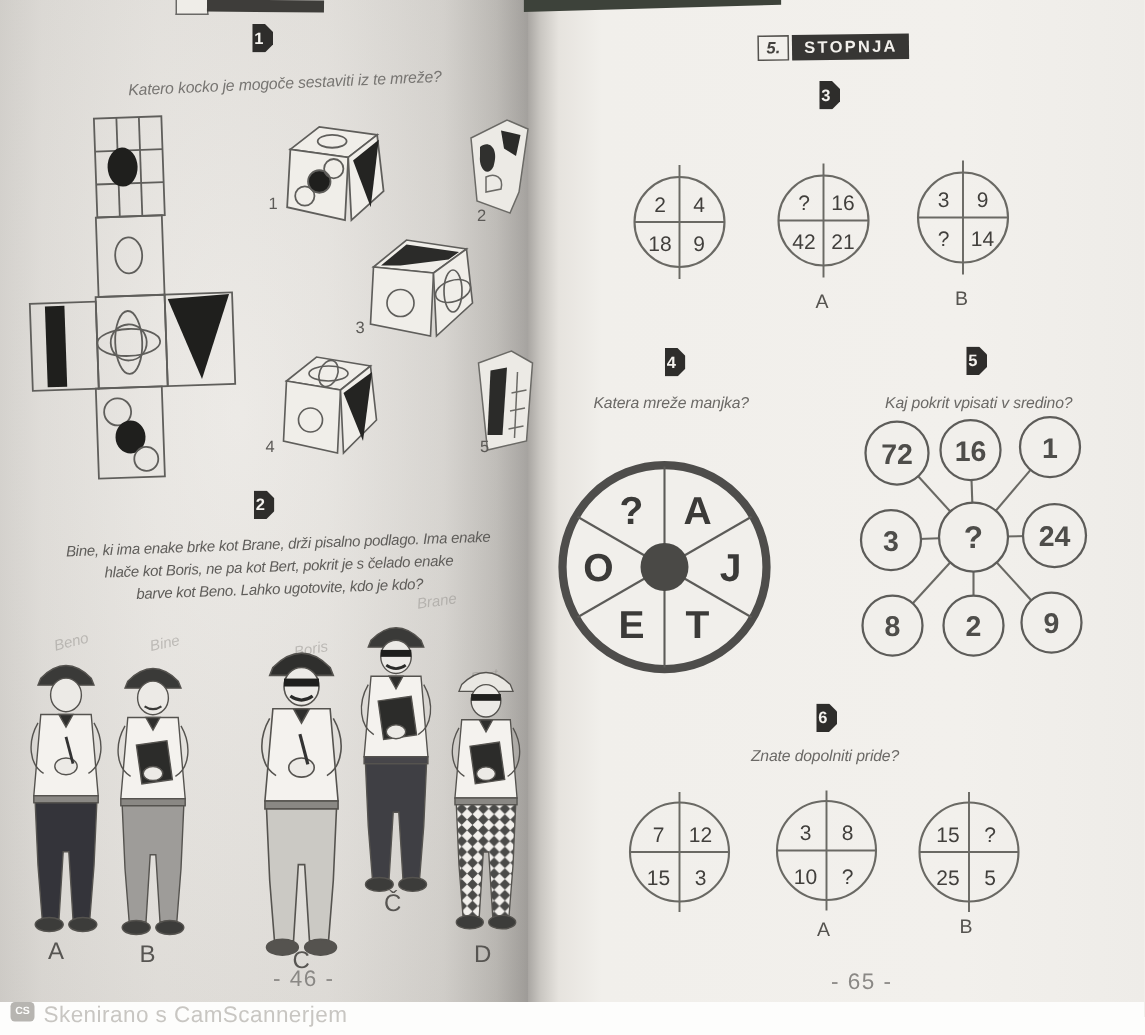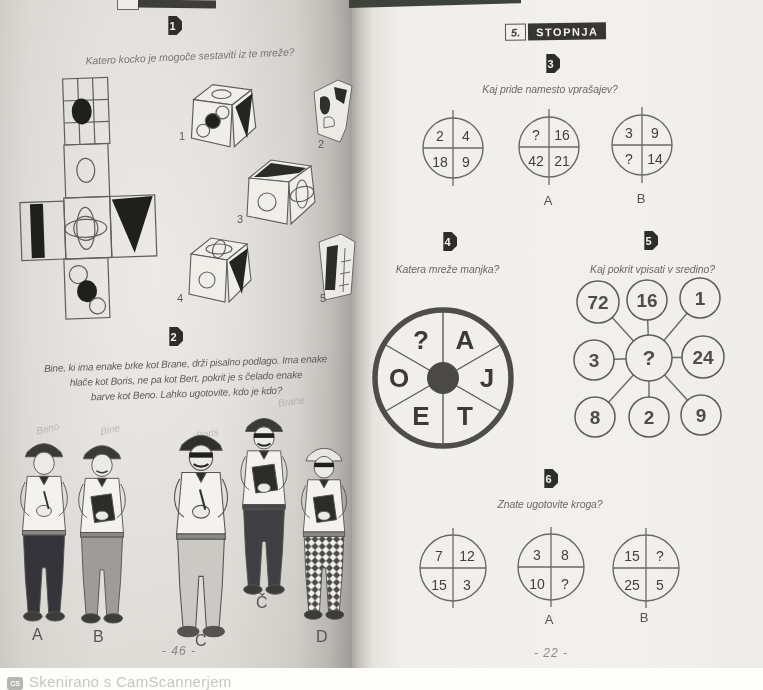--- a/index.html
+++ b/index.html
@@ -26,30 +26,30 @@
   
   .q{position:absolute;font-style:italic;color:#6b6966;font-size:10.5px;
      white-space:nowrap;text-align:center;letter-spacing:-0.1px;}
   .q-left{color:#777572;transform:rotate(-2.5deg);}
   .para{position:absolute;left:14px;top:356px;width:344px;text-align:center;
      font-style:italic;font-size:10px;color:#5f5d5a;line-height:15px;
      transform:rotate(-2deg);letter-spacing:-0.2px;white-space:nowrap;}
   .hand{position:absolute;font-style:italic;font-size:10px;color:#8b8884;opacity:0.45;white-space:nowrap;}
   .cube-label{position:absolute;font-size:11px;color:#5c5a57;}
   .fig-label{position:absolute;font-size:16px;color:#5755528;color:#575552;}
-  .pagenum{position:absolute;font-size:12px;font-style:italic;color:#8a8885;letter-spacing:1px;}
+  .pagenum{position:absolute;font-size:15px;color:#8a8885;letter-spacing:1px;margin-left:20px;}
   
   .stage-header{position:absolute;left:505px;top:23px;display:flex;align-items:stretch;transform:rotate(-0.8deg);}
   .stage-num{background:#f2f0ec;border:1.5px solid #55534f;color:#44423f;
     font-size:11px;font-weight:bold;padding:2px 5px 1px 5px;font-style:italic;}
   .stage-title{background:#373634;color:#f2f0ec;font-size:11px;font-weight:bold;
     letter-spacing:1.5px;padding:3px 8px 2px 8px;margin-left:2px;}
   
   .cam-bar{position:absolute;left:0;top:668px;width:763px;height:22px;background:#fdfdfc;
-    display:flex;align-items:flex-end;z-index:20;}
+    display:flex;align-items:flex-start;z-index:20;}
   .cam-logo{width:16px;height:13px;background:#b7b5b1;border-radius:3px;margin-left:7px;
     color:#fdfdfc;font-size:7px;font-weight:bold;display:flex;align-items:center;justify-content:center;}
   .cam-text{color:#c8c6c2;font-size:15px;margin-left:6px;letter-spacing:0.3px;}
   svg{position:absolute;overflow:visible;}
   svg text{font-family:"Liberation Sans",sans-serif;}
   .num-t{fill:#413f3c;font-size:14px;font-weight:500;}
   .circ{fill:none;stroke:#6a6964;stroke-width:1.4;}
 </style>
 </head>
 <body>
@@ -269,21 +269,20 @@
   <div class="pagenum" style="left:162px;top:644px;">- 46 -</div>
 
   <div class="stage-header">
     <div class="stage-num">5.</div>
     <div class="stage-title">STOPNJA</div>
   </div>
 
   <div class="badge" style="left:541px;top:54px;">
       <span>3</span>
     </div>
-  <div class="q" style="left:460px;top:83px;width:180px;">Kaj pride namesto vprašajev?</div>
 
   <svg style="left:390px;top:105px;" width="350" height="105" viewBox="0 0 350 105">
     <g>
       <circle class="circ" cx="63" cy="43" r="30"></circle>
       <line x1="63" y1="5" x2="63" y2="81" stroke="#6a6964" stroke-width="1.3"></line>
       <line x1="33" y1="43" x2="93" y2="43" stroke="#6a6964" stroke-width="1.3"></line>
       <text class="num-t" x="50" y="36" text-anchor="middle">2</text>
       <text class="num-t" x="76" y="36" text-anchor="middle">4</text>
       <text class="num-t" x="50" y="62" text-anchor="middle">18</text>
       <text class="num-t" x="76" y="62" text-anchor="middle">9</text>
@@ -368,21 +367,21 @@
       <text x="30" y="149">8</text>
       <text x="84" y="149">2</text>
       <text x="136" y="147">9</text>
       <text x="84" y="90" font-size="21">?</text>
     </g>
   </svg>
 
   <div class="badge" style="left:539px;top:469px;">
       <span>6</span>
     </div>
-  <div class="q" style="left:465px;top:498px;width:170px;">Znate ugotovite kroga?</div>
+  <div class="q" style="left:465px;top:498px;width:170px;">Znate dopolniti pride?</div>
   <svg style="left:405px;top:530px;" width="300" height="98" viewBox="0 0 300 98">
     <g>
       <circle class="circ" cx="48" cy="38" r="33"></circle>
       <line x1="48" y1="-2" x2="48" y2="78" stroke="#6a6964" stroke-width="1.3"></line>
       <line x1="15" y1="38" x2="81" y2="38" stroke="#6a6964" stroke-width="1.3"></line>
       <text class="num-t" x="34" y="31" text-anchor="middle">7</text>
       <text class="num-t" x="62" y="31" text-anchor="middle">12</text>
       <text class="num-t" x="34" y="60" text-anchor="middle">15</text>
       <text class="num-t" x="62" y="60" text-anchor="middle">3</text>
 
@@ -398,20 +397,20 @@
       <circle class="circ" cx="241" cy="38" r="33"></circle>
       <line x1="241" y1="-2" x2="241" y2="78" stroke="#6a6964" stroke-width="1.3"></line>
       <line x1="208" y1="38" x2="274" y2="38" stroke="#6a6964" stroke-width="1.3"></line>
       <text class="num-t" x="227" y="31" text-anchor="middle">15</text>
       <text class="num-t" x="255" y="31" text-anchor="middle">?</text>
       <text class="num-t" x="227" y="60" text-anchor="middle">25</text>
       <text class="num-t" x="255" y="60" text-anchor="middle">5</text>
       <text x="239" y="92" text-anchor="middle" font-size="13" fill="#55534f">B</text>
     </g>
   </svg>
-  <div class="pagenum" style="left:534px;top:646px;">- 22 -</div>
+  <div class="pagenum" style="left:534px;top:646px;">- 65 -</div>
 
   <div class="cam-bar">
     <div class="cam-logo">CS</div>
     <div class="cam-text">Skenirano s CamScannerjem</div>
   </div>
 
 </div>
 
 </body></html>

